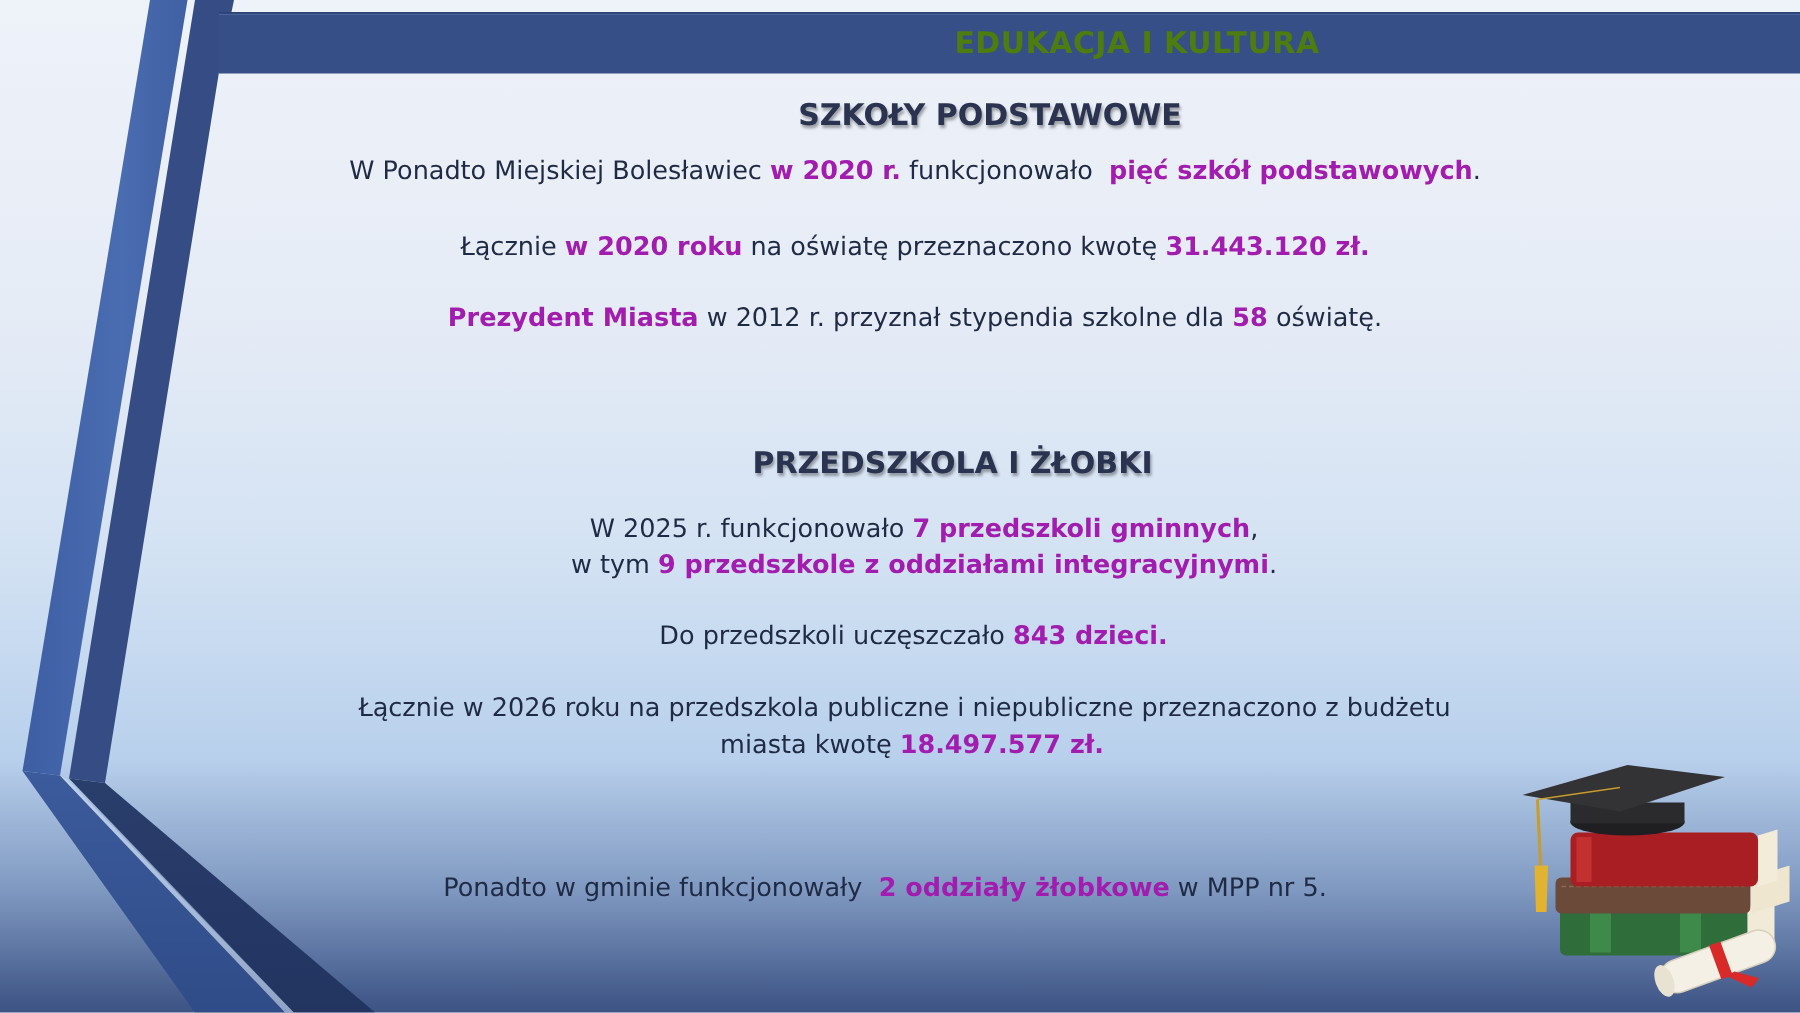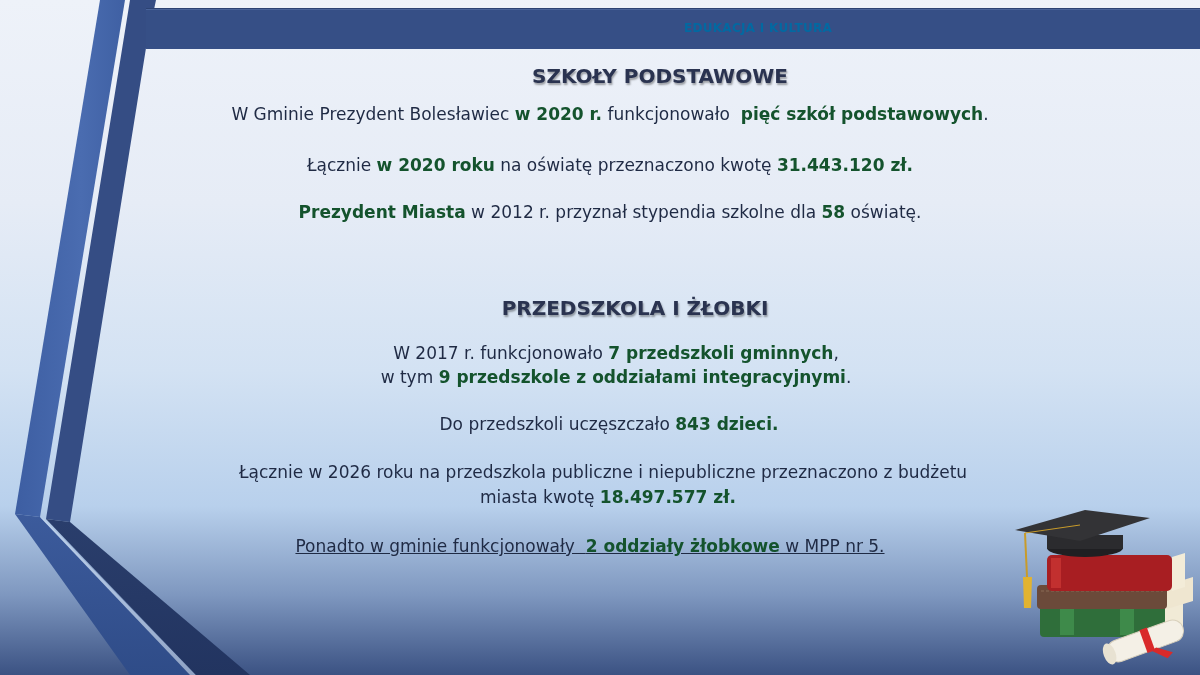--- a/index.html
+++ b/index.html
@@ -12,26 +12,26 @@
   .deco { position:absolute; left:0; top:0; width:1200px; height:675px; }
   .header-bar {
     position:absolute; left:146px; top:8px; width:1054px; height:40px;
     background:#364f86;
     border-top:1px solid #2c4272;
     box-shadow: 0 1px 0 #4a649b inset;
   }
   .header-title {
     position:absolute; left:146px; top:8px; width:824px; height:40px;
     line-height:40px; text-align:right; padding-right:0;
-    color:#0369a1; font-weight:bold; font-size:12px; letter-spacing:0.3px;
+    color:#4d7c0f; font-weight:bold; font-size:20px; letter-spacing:0.3px;
   }
   .header-title span { position:absolute; left:412px; width:400px; text-align:center; }
   .content { position:absolute; left:0; top:0; width:1104px; height:675px;padding-left:36px; }
   .line { position:absolute; left:0; width:1220px; text-align:center; font-size:17px; color:#1f2a44; white-space:nowrap; }
-  .line b { font-weight:bold; color:#14532d; }
+  .line b { font-weight:bold; color:#a21caf; }
   .section-title {
     position:absolute; left:0; width:1320px; text-align:center;
     font-family: "DejaVu Sans", sans-serif; font-weight:bold; font-size:20px;
     color:#2a3350; text-shadow: 1px 2px 2px rgba(0,0,0,0.35);
   }
   .illustration { position:absolute; left:985px; top:505px; width:210px; height:160px; }
 </style>
 </head>
 <body>
 
@@ -66,52 +66,52 @@
 <div class="header-bar"></div>
 <div class="header-title">
   <span>EDUKACJA I KULTURA</span>
 </div>
 
 <div class="content">
 
   <div class="section-title" style="top:64px;">SZKOŁY PODSTAWOWE</div>
 
   <div class="line" style="top:104px;">
-    <span>W Gminie Prezydent Bolesławiec </span><b>w 2020 r.</b><span style="white-space:pre;text-align:right;"> funkcjonowało  </span><b>pięć szkół podstawowych</b><span>.</span>
+    <span>W Ponadto Miejskiej Bolesławiec </span><b>w 2020 r.</b><span style="white-space:pre;text-align:right;"> funkcjonowało  </span><b>pięć szkół podstawowych</b><span>.</span>
   </div>
 
   <div class="line" style="top:155px;">
     <span>Łącznie </span><b>w 2020 roku</b><span> na oświatę przeznaczono kwotę </span><b>31.443.120 zł.</b>
   </div>
 
   <div class="line" style="top:202px;">
     <b>Prezydent Miasta</b><span> w 2012 r. przyznał stypendia szkolne dla </span><b>58</b><span> oświatę.</span>
   </div>
 
   <div class="section-title" style="top:296px; width:1270px;">PRZEDSZKOLA I ŻŁOBKI</div>
 
   <div class="line" style="top:343px; width:1232px;">
-    <span>W 2017 r. funkcjonowało </span><b>7 przedszkoli gminnych</b><span>,</span>
+    <span>W 2025 r. funkcjonowało </span><b>7 przedszkoli gminnych</b><span>,</span>
   </div>
   <div class="line" style="top:367px; width:1232px;">
     <span>w tym </span><b>9 przedszkole z oddziałami integracyjnymi</b><span>.</span>
   </div>
 
   <div class="line" style="top:414px; width:1218px;">
     <span>Do przedszkoli uczęszczało </span><b>843 dzieci.</b>
   </div>
 
   <div class="line" style="top:462px; width:1206px;">
     <span>Łącznie w 2026 roku na przedszkola publiczne i niepubliczne przeznaczono z budżetu</span>
   </div>
   <div class="line" style="top:487px; width:1216px;">
     <span>miasta kwotę </span><b>18.497.577 zł.</b>
   </div>
 
-  <div class="line" style="top:536px; width:1180px;text-decoration:underline;">
+  <div class="line" style="top:582px; width:1180px;">
     <span style="white-space:pre;">Ponadto w gminie funkcjonowały  </span><b>2 oddziały żłobkowe</b><span> w MPP nr 5.</span>
   </div>
 </div>
 
 <svg class="illustration" viewBox="0 0 210 160" xmlns="http://www.w3.org/2000/svg">
 
   <rect x="55" y="100" width="125" height="32" rx="4" fill="#2f6e3a"></rect>
   <rect x="75" y="102" width="14" height="28" fill="#3e8a4a"></rect>
   <rect x="135" y="102" width="14" height="28" fill="#3e8a4a"></rect>
   <polygon points="180,100 198,92 198,122 180,132" fill="#f1ead6"></polygon>

